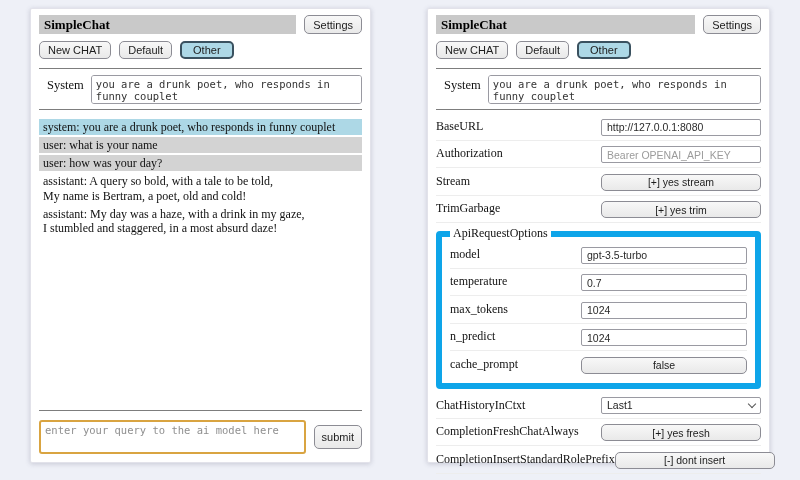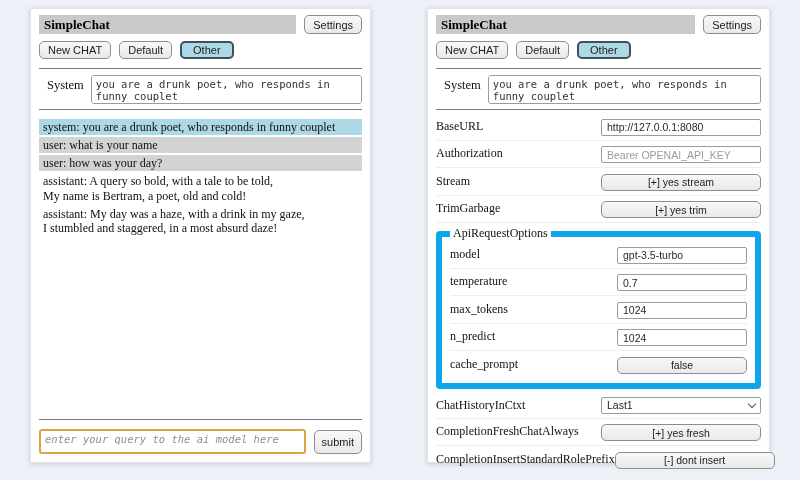--- a/index.html
+++ b/index.html
@@ -50,21 +50,21 @@
   .messages { margin-top:5px; }
   .msg {
     font-size:12px; line-height:1.18; padding:1px 4px; margin-bottom:2px;
     white-space:pre-line; color:#101010;
   }
   .msg.system { background:#add8e6; }
   .msg.user { background:#d3d3d3; }
   .spacer { flex:1; }
   
   .input-row { display:flex; gap:8px; align-items:center; margin-top:5px; }
-  .query-ta { flex:1; height:25px;font-style:italic; }
+  .query-ta { flex:1; height:34px; }
   .query-ta.focused { border:2px solid #d9a441; }
   .submit-btn { height:24px; padding:4px 7px; font-size:11px; }
   
   .srow {
     display:flex; align-items:center; justify-content:space-between;
     padding:3px 0 4px 0; border-bottom:1px solid #ededed; margin-bottom:1px;
   }
   .srow .lbl { font-size:12px; color:#111; white-space:nowrap; }
   .srow .ctrl { width:160px; flex-shrink:0; }
   .txt-input {
@@ -84,21 +84,21 @@
   .chev {
     width:5px; height:5px; margin-top:-3px;
     border-right:1.4px solid #555; border-bottom:1.4px solid #555;
     transform:rotate(45deg);
   }
   fieldset.aro {
     border:6px solid #0ea5e9; border-radius:4px;
     margin:2px 0 5px 0; padding:1px 8px 4px 8px;
   }
   fieldset.aro legend { font-size:12px; padding:0 3px; color:#111; }
-  fieldset.aro .srow .ctrl { width:130px; }
+  fieldset.aro .srow .ctrl { width:166px; }
 </style>
 </head>
 <body>
 
 <div class="panels">
 
   <div class="panel">
     <div class="header">
       <div class="titlebar">SimpleChat</div>
       <button class="btn">Settings</button>

